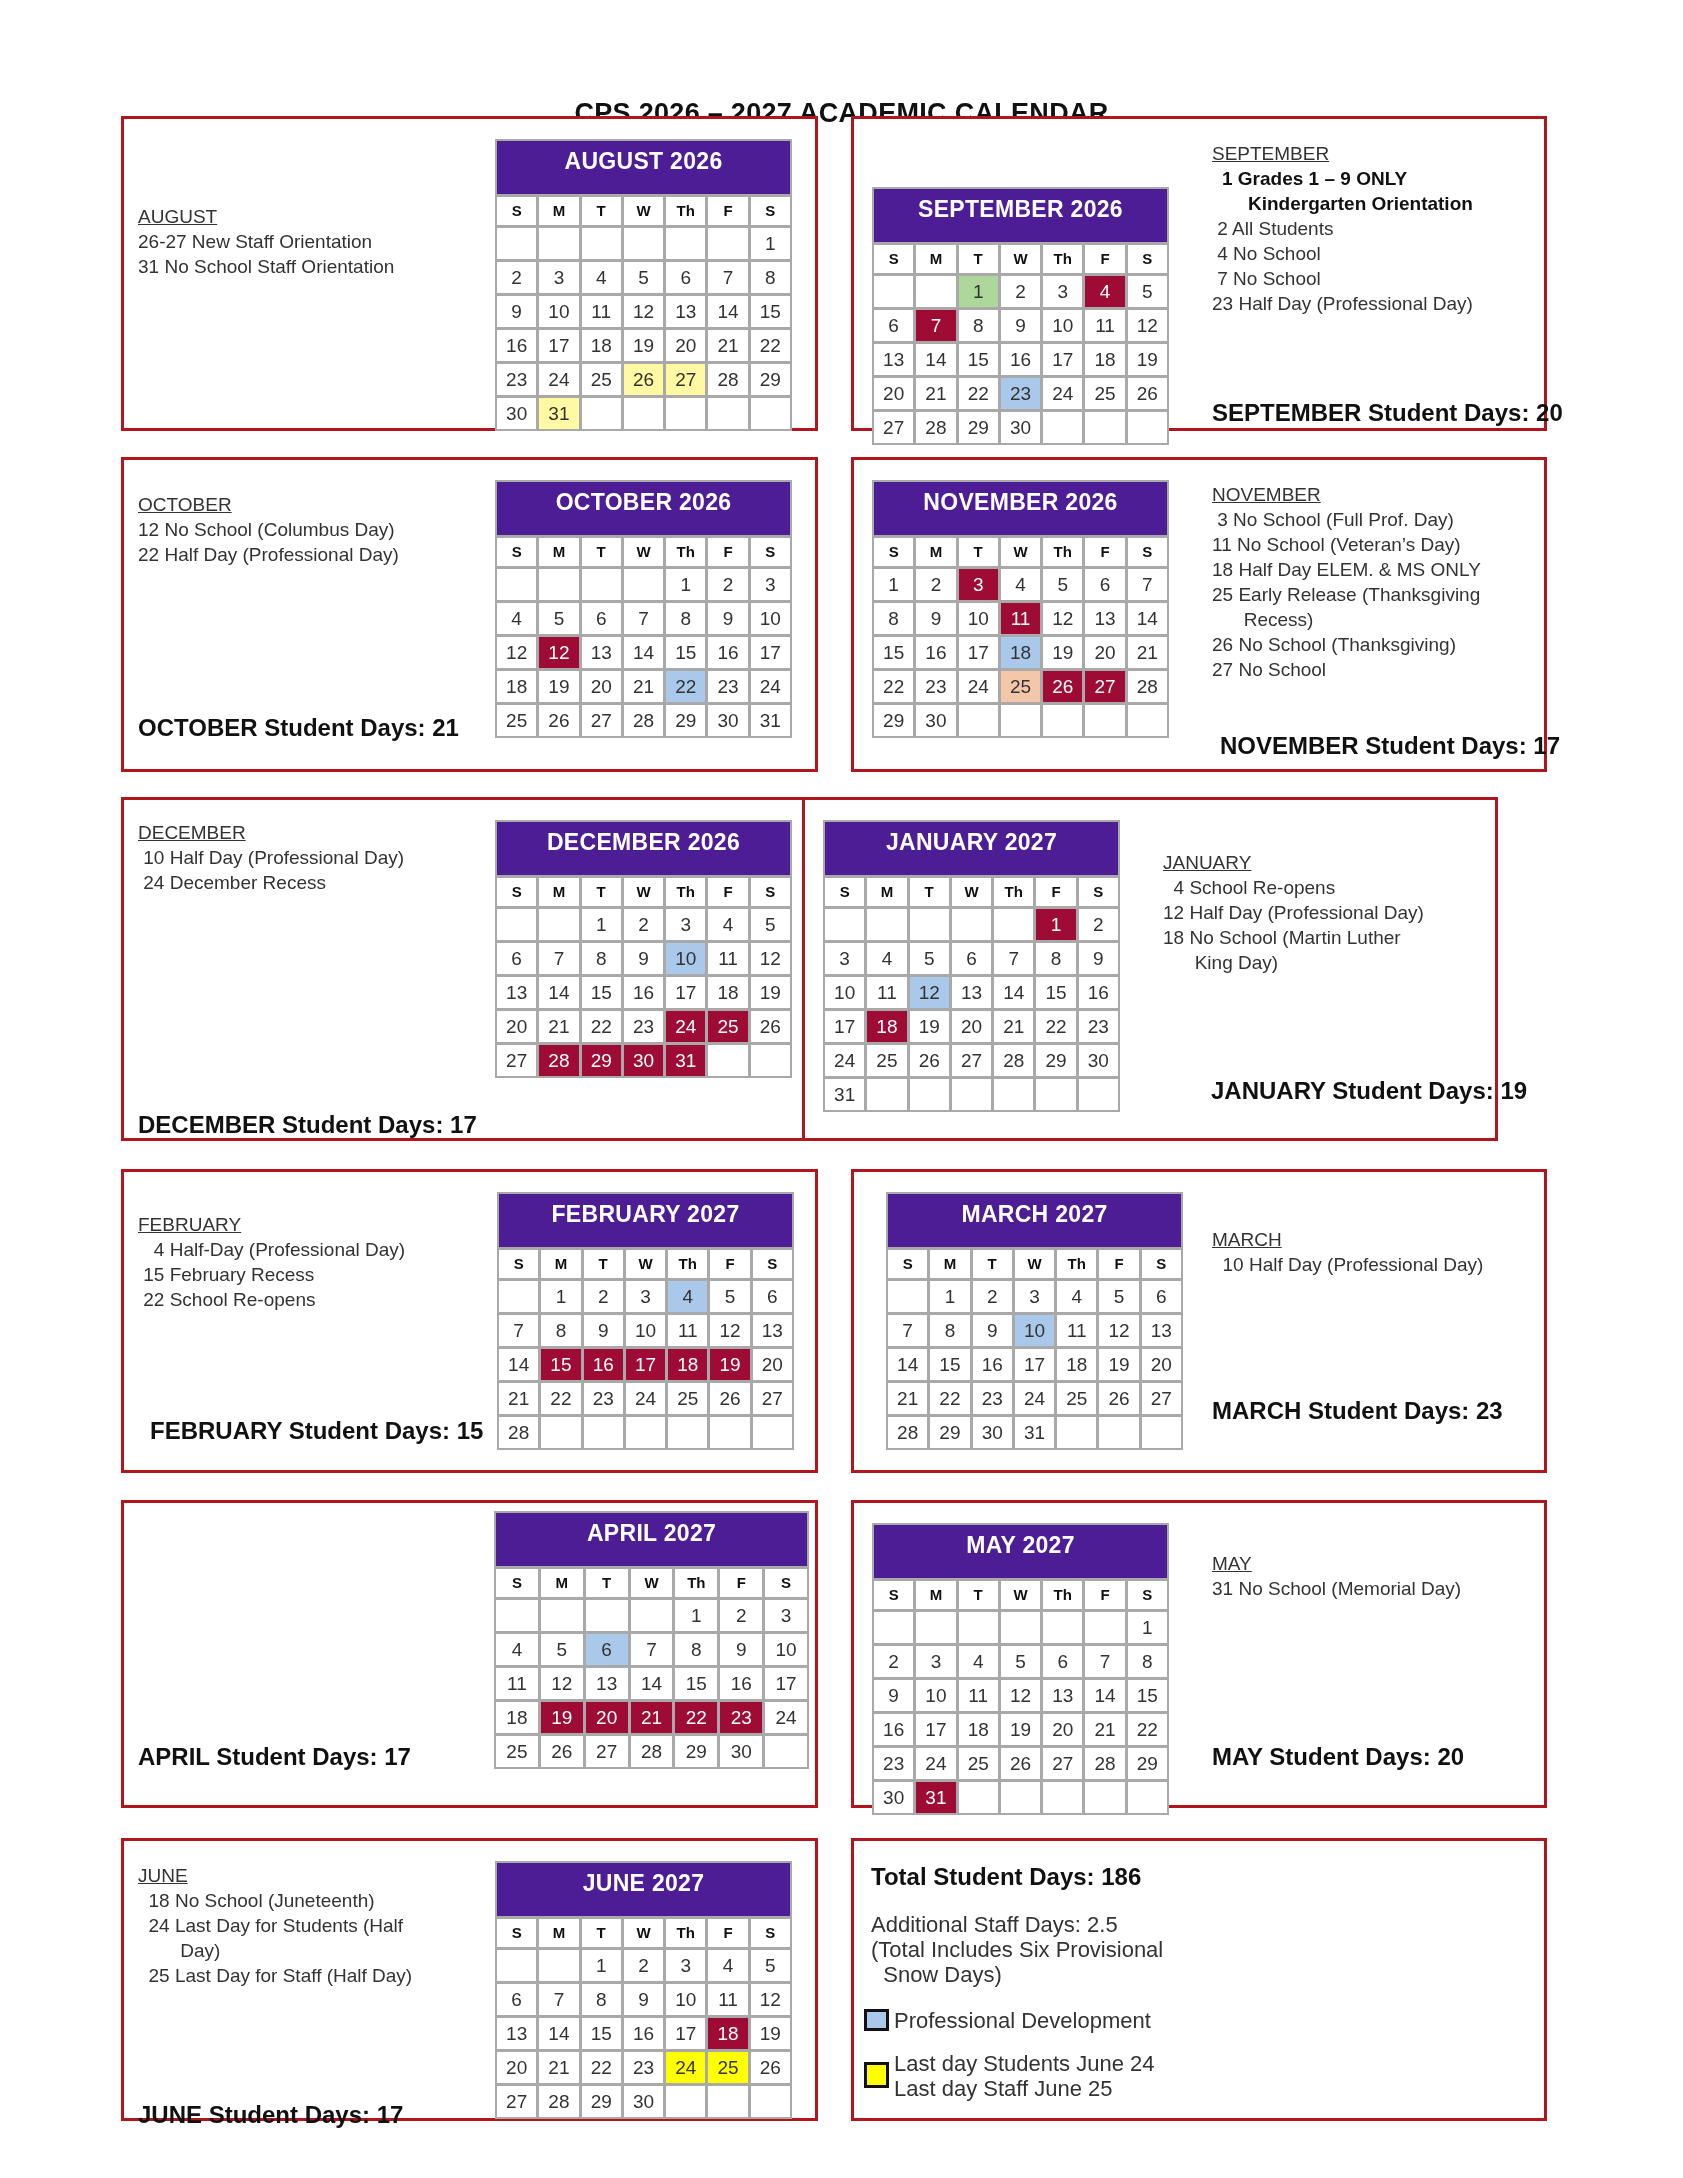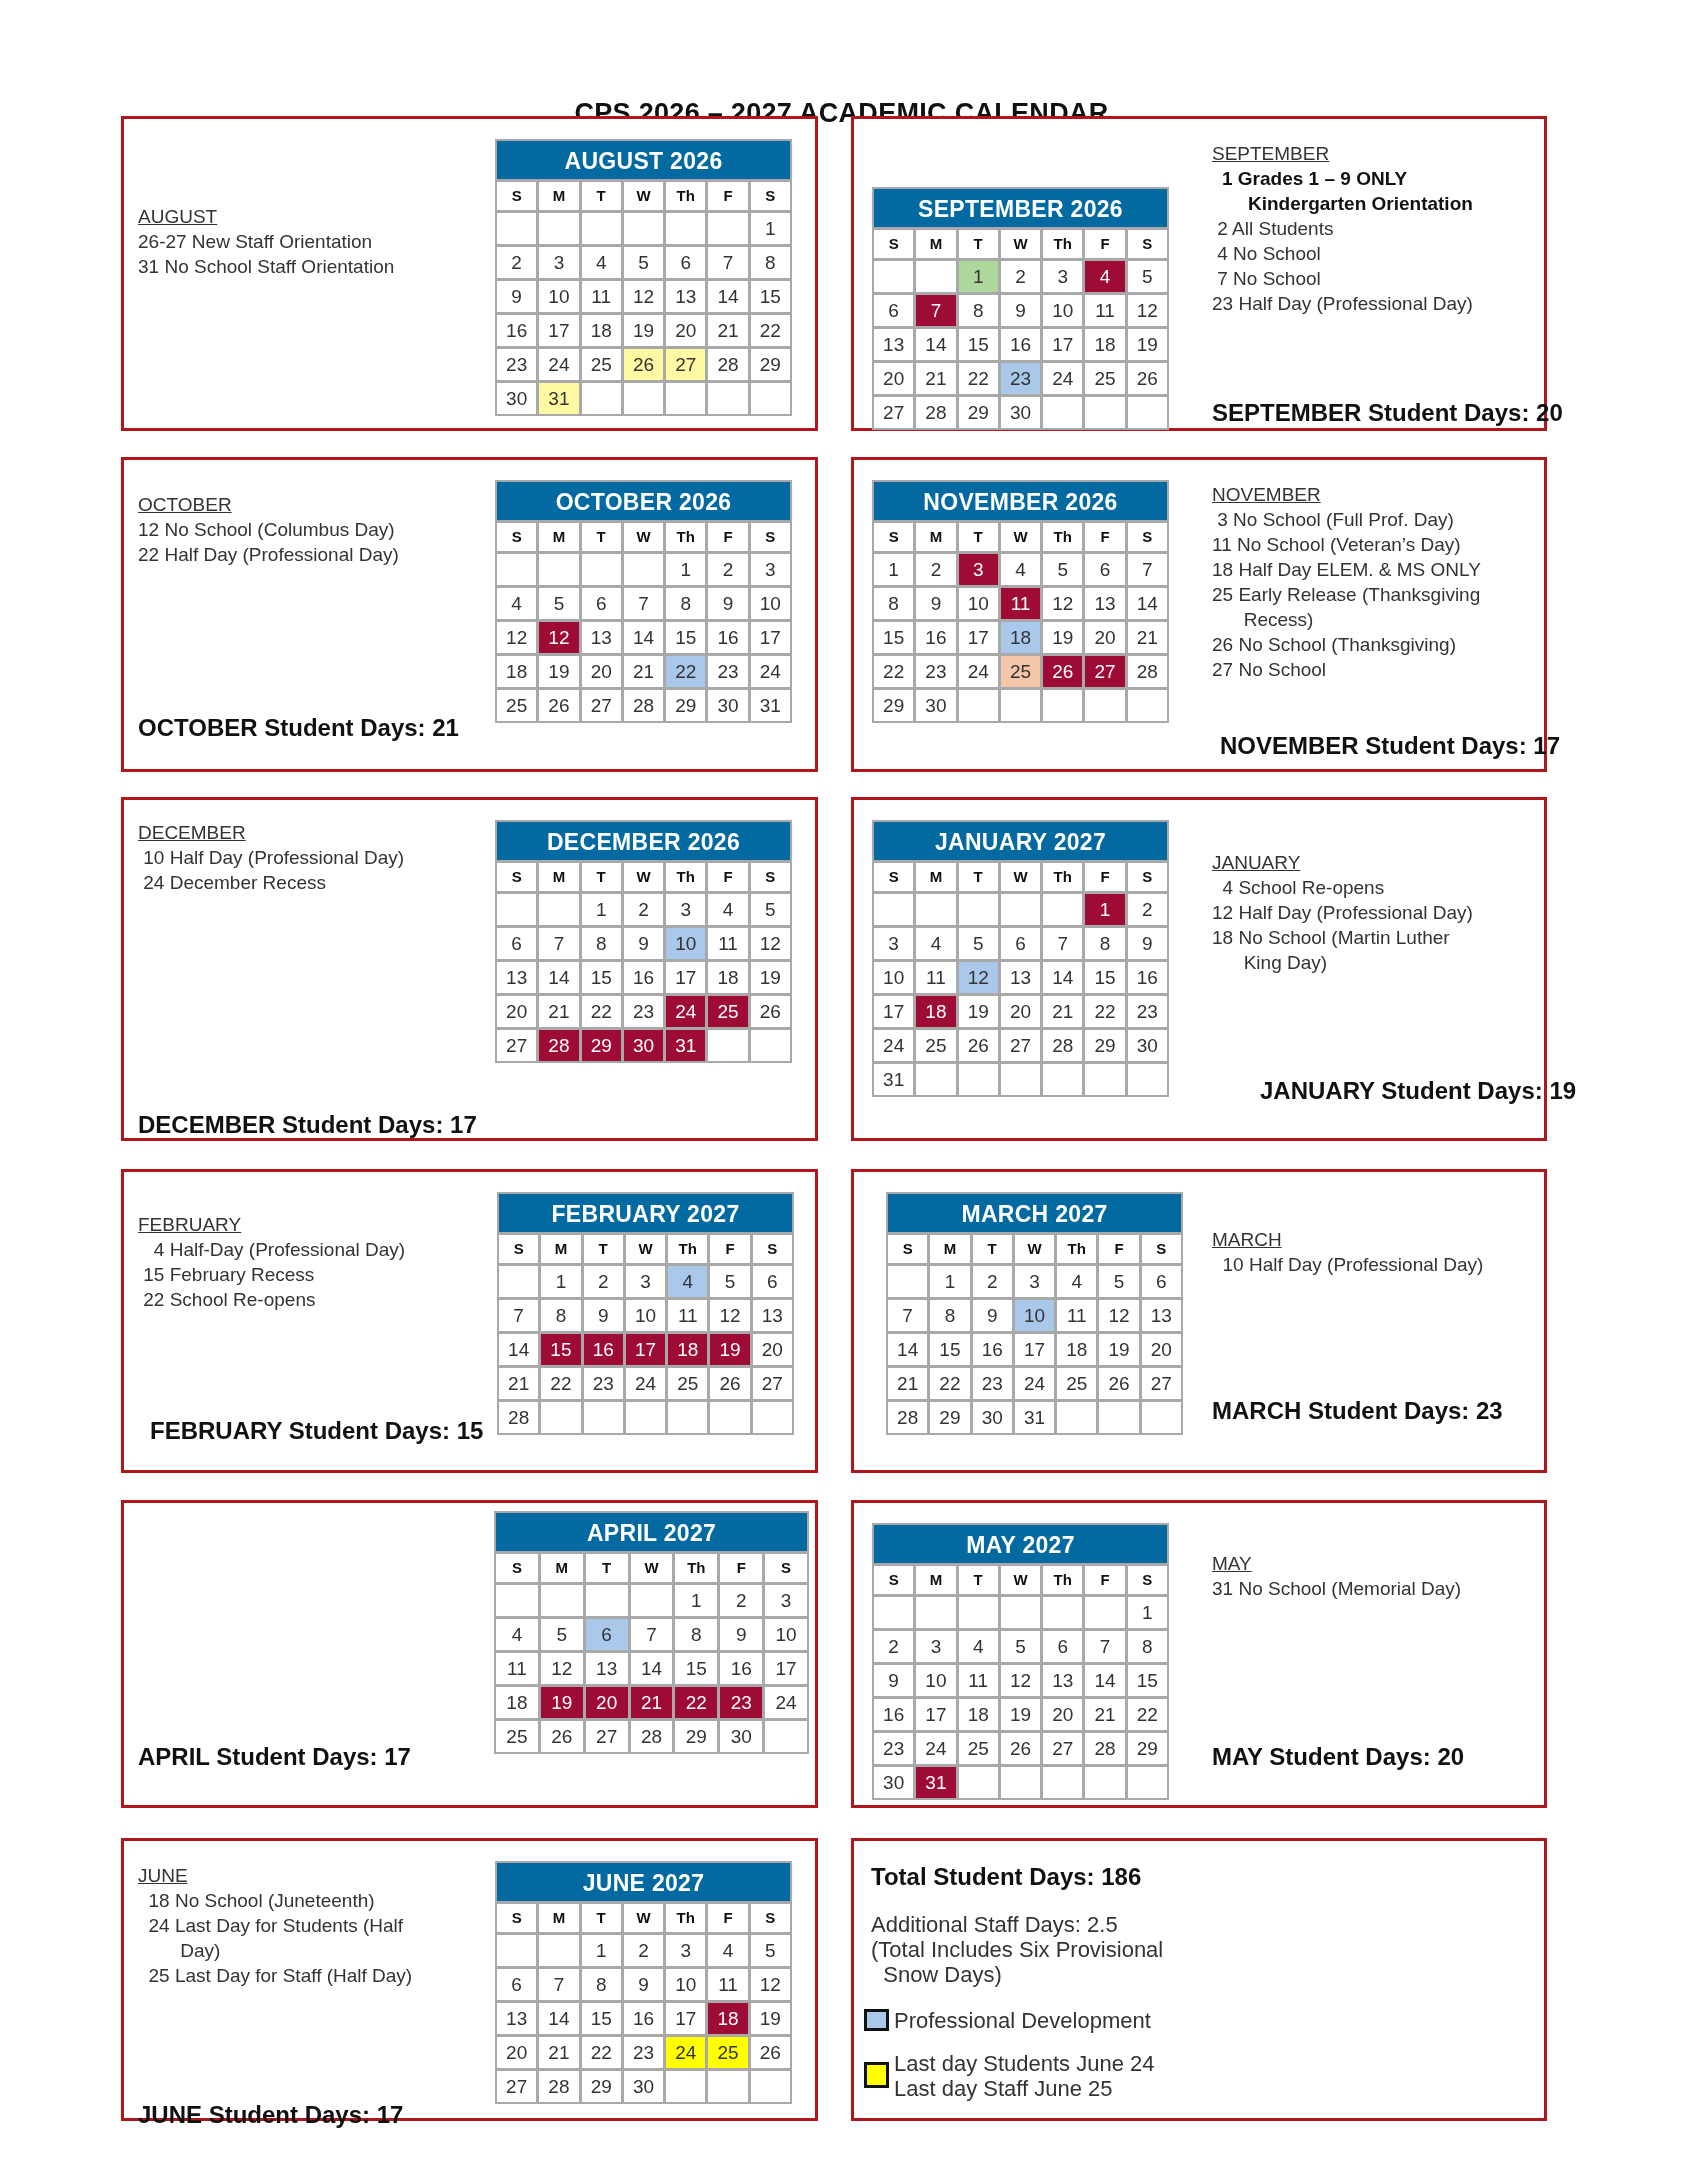--- a/index.html
+++ b/index.html
@@ -1,20 +1,20 @@
 <!DOCTYPE html>
 <html><head>
 <meta charset="utf-8">
 <style>
   html, body { margin:0; padding:0; background:#ffffff; }
   body { width:1683px; height:2178px; position:relative; font-family:"Liberation Sans", sans-serif; color:#222; overflow:hidden; }
   .title { position:absolute; top:73px; left:0; width:1683px; text-align:center; font-weight:bold; font-size:27px; color:#111; letter-spacing:0.3px;margin-top:25px; }
   .box { position:absolute; border:3px solid #b0171c; box-sizing:border-box; background:#fff; }
   .cal { position:absolute; border:2px solid #a9a9a9; box-sizing:border-box; background:#a9a9a9; }
-  .cal-head { background:#0369a1; color:#fff; font-weight:bold; text-align:center; font-size:23px; height:38px; line-height:40px; letter-spacing:0.3px; }
+  .cal-head { background:#4c1d95; color:#fff; font-weight:bold; text-align:center; font-size:23px; height:53px; line-height:40px; letter-spacing:0.3px; }
   .cal-grid { display:grid; grid-template-columns:repeat(7, 1fr); gap:3px; padding-top:3px; }
   .dow { background:#fff; text-align:center; font-weight:bold; font-size:15px; height:28px; line-height:28px; color:#111; }
   .day { background:#fff; text-align:center; font-size:19px; height:31px; line-height:32px; color:#333; font-weight:300; }
   .day.empty { }
   .day.noschool { background:#9e0b35; color:#fff; }
   .day.pd { background:#a9c8ea; }
   .day.staff { background:#fff9a3; }
   .day.green { background:#aed79c; }
   .day.early { background:#f4c7aa; }
   .day.last { background:#ffff00; }
@@ -315,21 +315,21 @@
           <div class="day empty"></div>
         </div>
       </div>
       <div class="notes" style="left: 14px; top: 20px;">
         <div class="hdr">DECEMBER</div>
         <div class="line"> 10 Half Day (Professional Day)</div>
         <div class="line"> 24 December Recess</div>
       </div>
       <div class="days" style="left: 14px; top: 311px;">DECEMBER Student Days: 17</div>
     </div>
-    <div class="box" style="left: 851px; top: 797px; width: 696px; height: 344px;">
+    <div class="box" style="left: 802px; top: 797px; width: 696px; height: 344px;">
       <div class="cal" style="left: 18px; top: 20px; width: 297px;">
         <div class="cal-head">JANUARY 2027</div>
         <div class="cal-grid">
           <div class="dow">S</div>
           <div class="dow">M</div>
           <div class="dow">T</div>
           <div class="dow">W</div>
           <div class="dow">Th</div>
           <div class="dow">F</div>
           <div class="dow">S</div>

